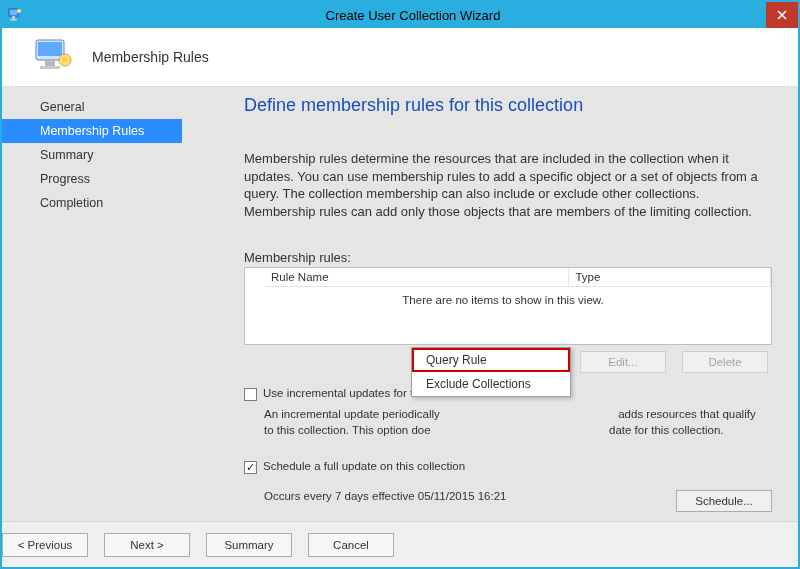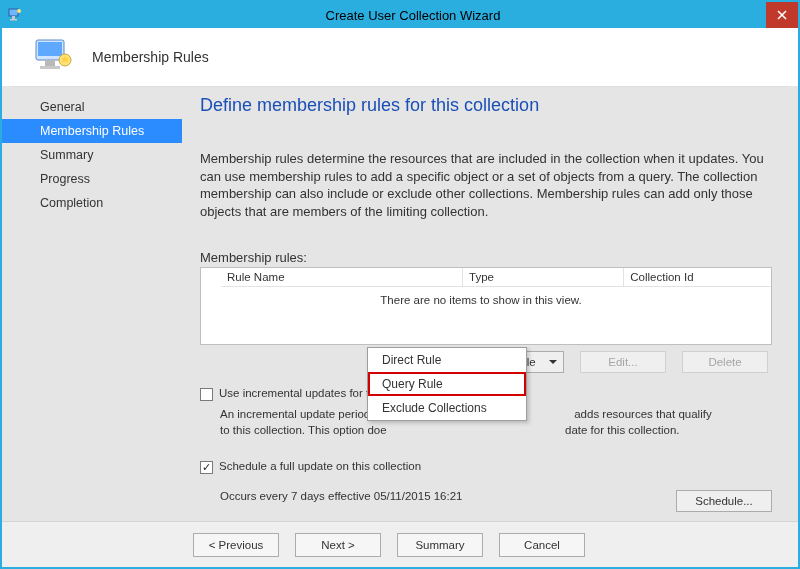--- a/index.html
+++ b/index.html
@@ -18,21 +18,21 @@
     width: 32px; height: 26px; background: #c0392b; color: #fff;
     display: flex; align-items: center; justify-content: center;
     position: absolute; right: 0; top: 0; font-size: 14px; font-weight: bold;
   }
   .header-band {
     height: 58px; background: #fff; display: flex; align-items: center;
     padding-left: 30px; gap: 16px;
   }
   .header-label { font-size: 14px; color: #333; }
   .sep { height: 1px; background: #ddd; margin: 0 10px; }
-  .body { flex: 1; display: flex; }
+  .body { flex: 1; display: flex; gap: 44px; }
   .sidebar { width: 180px; padding: 8px 0 0 0; }
   .side-item {
     font-size: 12.5px; color: #333; padding: 3px 0 3px 38px; line-height: 18px;
     white-space: nowrap;
   }
   .side-item.selected { background: #2a8cff; color: #fff; padding-left: 38px; }
   .content { flex: 1; padding: 8px 26px 0 18px; display:flex; flex-direction:column; }
   .page-title { color: #1a4fb7; font-size: 18px; }
   .desc { font-size: 13px; color: #333; line-height: 1.35; margin-top: 34px; }
   .rules-label { font-size: 13px; color: #333; margin-top: 30px; }
@@ -63,21 +63,21 @@
     border: 4px solid transparent; border-top-color: #333;
   }
   .chk-row { display: flex; align-items: flex-start; gap: 6px; margin-top: 14px; font-size: 11.5px; color:#333;}
   .chk { width: 13px; height: 13px; border: 1px solid #7a7a7a; margin-top: 1px; background:#fff; display:flex; align-items:center; justify-content:center;}
   .chk.checked::after { content:"✓"; font-size: 11px; line-height: 11px; color:#222; }
   .indent-desc { font-size: 11.5px; color:#333; margin: 6px 0 0 20px; line-height:1.35; }
   .schedule-bar { display:flex; align-items:flex-start; justify-content:space-between; margin-top: 16px; }
   .schedule-text { font-size: 11.5px; color:#333; margin-left: 20px;}
   .footer {
     height: 46px; background: #efefef; border-top: 1px solid #d5d5d5;
-    display: flex; align-items: center; justify-content: center;
+    display: flex; align-items: center; justify-content: flex-start;
     gap: 16px; padding-right: 22px;
   }
   .footer .btn { min-width: 86px; height: 24px; background: #f6f6f6; }
   
   .menu {
     position: absolute; width: 160px; background: #fff; border: 1px solid #9e9e9e;
     box-shadow: 2px 2px 4px rgba(0,0,0,.2); z-index: 50;
   }
   .menu-item { font-size: 12px; color:#333; padding: 5px 14px; }
   .menu-item.highlight { outline: 2px solid #d40000; outline-offset: -2px; }
@@ -132,21 +132,20 @@
 
     <div class="content" style="position:relative;">
       <div class="page-title">Define membership rules for this collection</div>
       <div class="desc">Membership rules determine the resources that are included in the collection when it updates. You can use membership rules to add a specific object or a set of objects from a query. The collection membership can also include or exclude other collections. Membership rules can add only those objects that are members of the limiting collection.</div>
 
       <div class="rules-label">Membership rules:</div>
       <div class="rules-box">
         <div class="rules-head">
           <div class="col-name">Rule Name</div>
           <div class="col-type">Type</div>
-          <div class="col-id">Collection Id</div>
         </div>
         <div class="empty-msg">There are no items to show in this view.</div>
       </div>
 
       <div class="btn-row">
         <div class="btn dropdown">Add Rule</div>
         <div class="btn disabled">Edit...</div>
         <div class="btn disabled">Delete</div>
       </div>
 
@@ -166,21 +165,20 @@
       <div class="chk-row" style="margin-top:22px;">
         <div class="chk checked"></div>
         <div>Schedule a full update on this collection</div>
       </div>
       <div class="schedule-bar">
         <div class="schedule-text">Occurs every 7 days effective 05/11/2015 16:21</div>
         <div class="btn" style="min-width:96px;">Schedule...</div>
       </div>
 
       <div class="menu" style="left:185px; top:260px;">
-        <div class="menu-item">Direct Rule</div>
         <div class="menu-item highlight">Query Rule</div>
         <div class="menu-item">Exclude Collections</div>
       </div>
 
     </div>
   </div>
 
   <div class="footer">
     <div class="btn">&lt; Previous</div>
     <div class="btn">Next &gt;</div>

